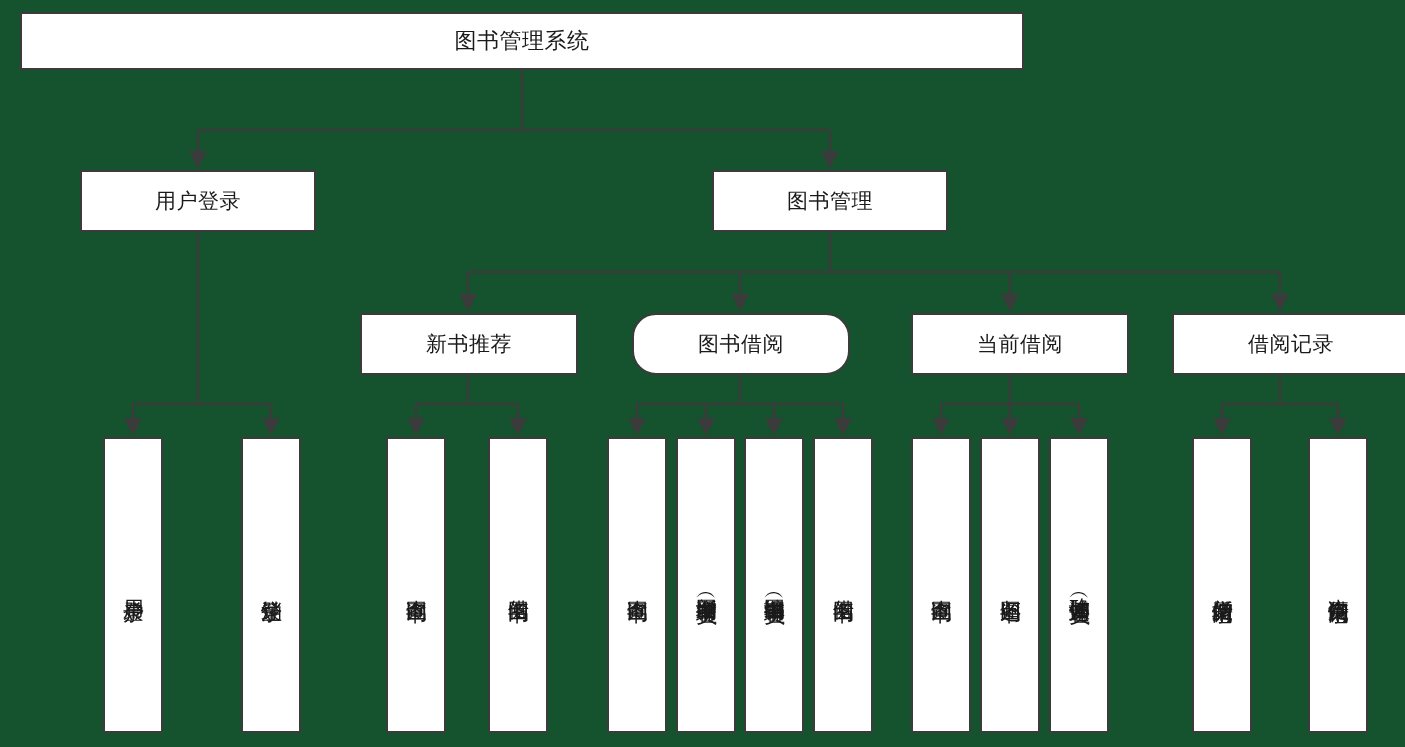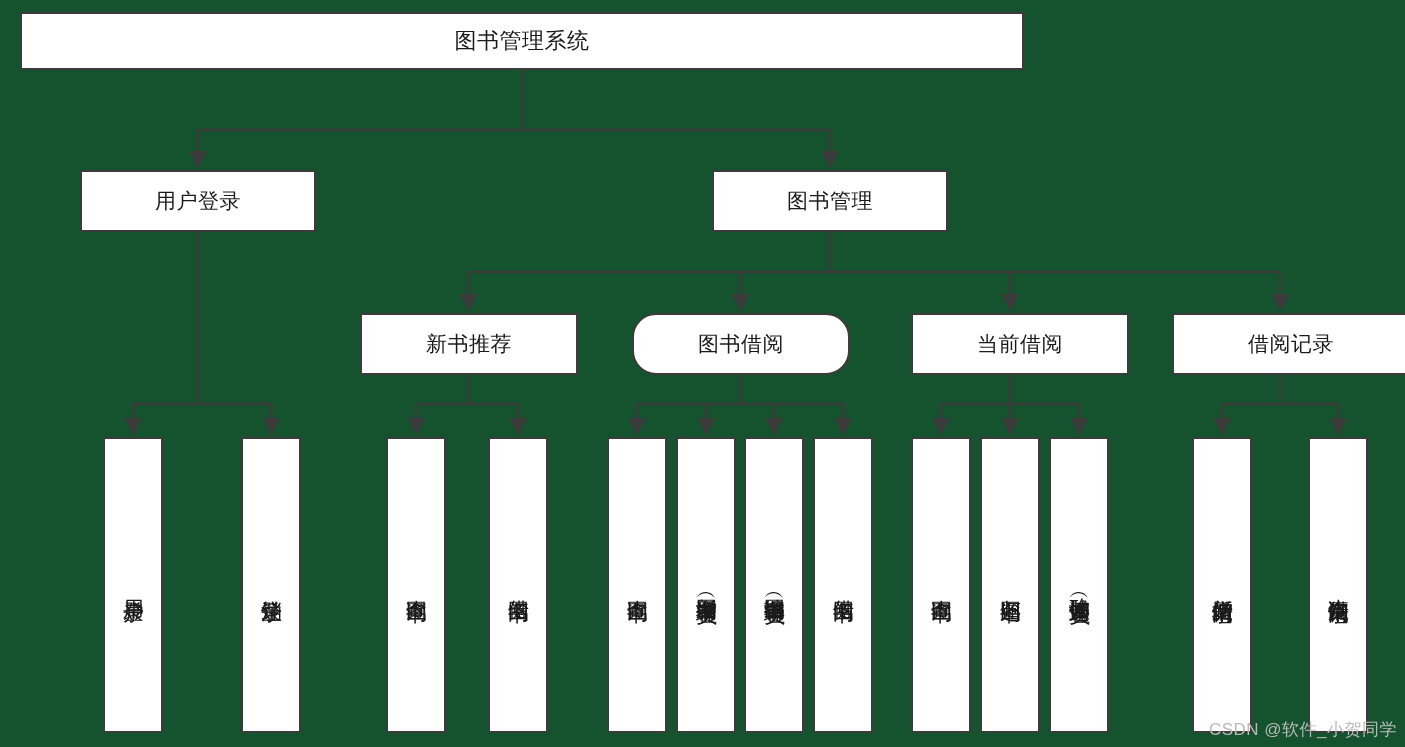--- a/index.html
+++ b/index.html
@@ -191,15 +191,14 @@
     <span class="lbl">确认归还（管理员）</span>
   </div>
 
   <div class="node vert" style="left:1192px; top:437px; width:60px; height:296px;">
     <span class="lbl">新增借阅记录</span>
   </div>
   <div class="node vert" style="left:1308px; top:437px; width:60px; height:296px;">
     <span class="lbl">查询借阅记录</span>
   </div>
 
-  <div id="watermark">CSDN @软件_小贺同学</div>
 
 </div>
 
 </body></html>

